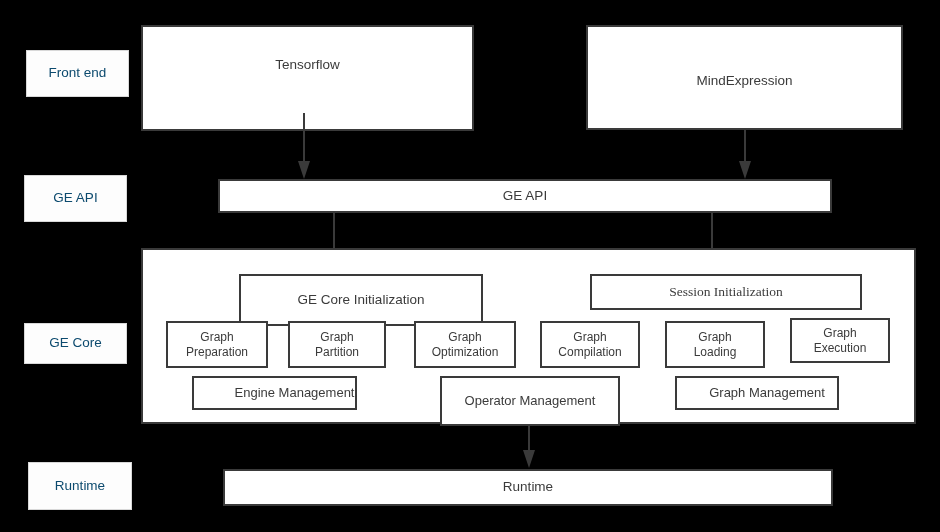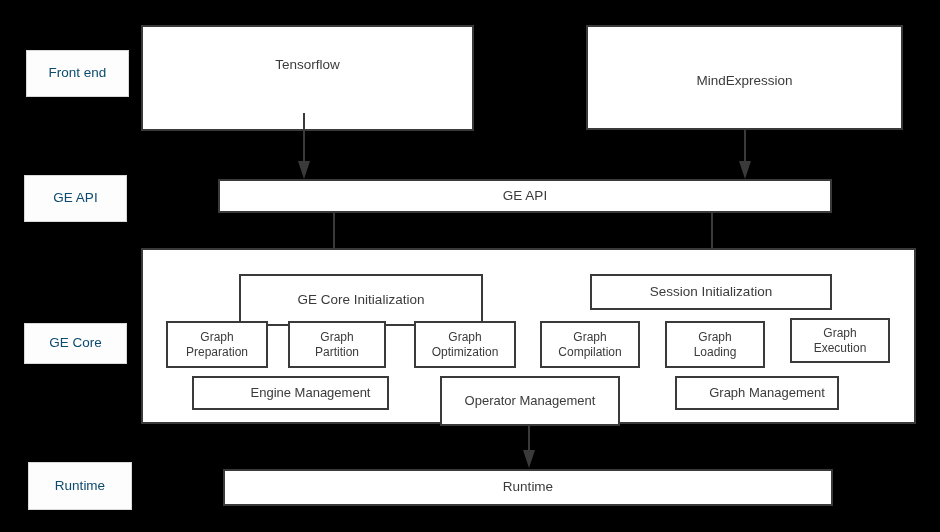--- a/index.html
+++ b/index.html
@@ -138,21 +138,21 @@
       <line x1="8" y1="0" x2="8" y2="50" stroke="#3a3a3a" stroke-width="2"></line>
       <polygon points="8,64 2,46 14,46" fill="#3a3a3a"></polygon>
     </svg>
   </div>
 
   <div class="box outer-box" style="left:141px; top:248px; width:775px; height:176px;"></div>
 
   <div class="box init-box" style="left:211px; top:274px; width:244px; height:52px;margin-left:28px;">
     <span>GE Core Initialization</span>
   </div>
-  <div class="box init-box" style="left:590px; top:274px; width:242px; height:36px;">
+  <div class="box init-box" style="left:590px; top:274px; width:272px; height:36px;font-family:Liberation Serif, serif;">
     <span>Session Initialization</span>
   </div>
 
   <div class="box small-box" style="left:166px; top:321px; width:102px; height:47px;">
     <span>Graph
 Preparation</span>
   </div>
   <div class="box small-box" style="left:288px; top:321px; width:98px; height:47px;">
     <span>Graph
 Partition</span>
@@ -167,21 +167,21 @@
   </div>
   <div class="box small-box" style="left:665px; top:321px; width:100px; height:47px;">
     <span>Graph
 Loading</span>
   </div>
   <div class="box small-box" style="left:790px; top:318px; width:100px; height:45px;">
     <span>Graph
 Execution</span>
   </div>
 
-  <div class="box mgmt-box" style="left:192px; top:376px; width:197px; height:34px;padding-left:40px;">
+  <div class="box mgmt-box" style="left:192px; top:376px; width:165px; height:34px;padding-left:40px;">
     <span>Engine Management</span>
   </div>
   <div class="box mgmt-box" style="left:440px; top:376px; width:180px; height:50px;">
     <span>Operator Management</span>
   </div>
   <div class="box mgmt-box" style="left:675px; top:376px; width:164px; height:34px;padding-left:20px;">
     <span>Graph Management</span>
   </div>
 
   <div class="arrow" style="left:521px; top:424px;">

